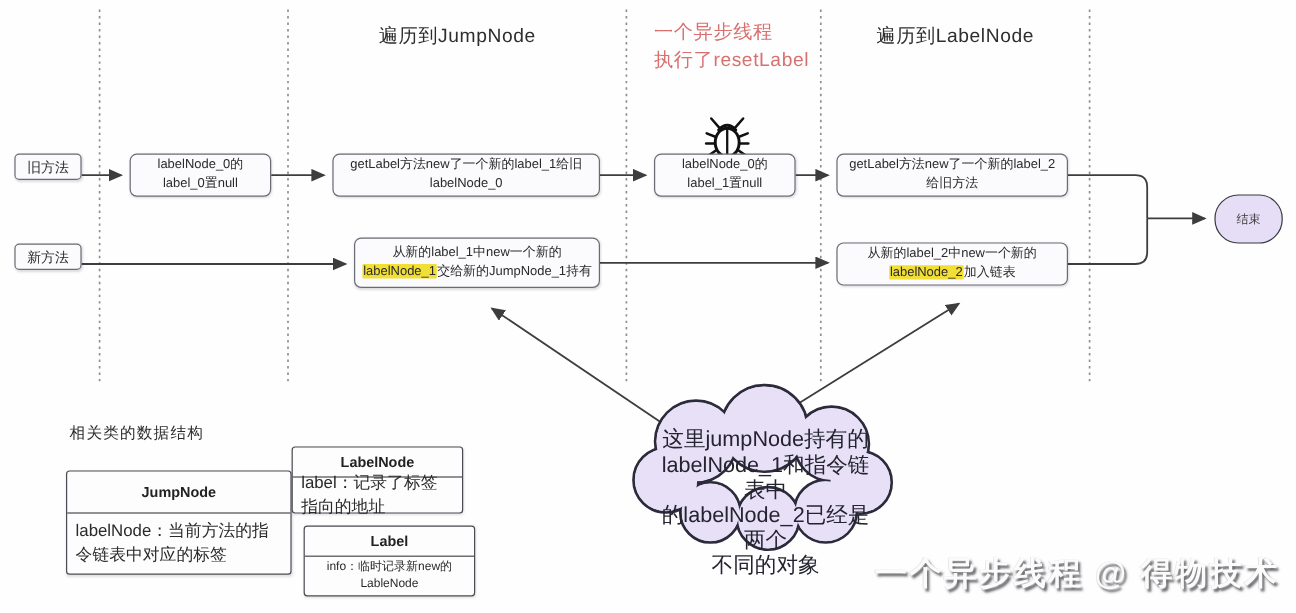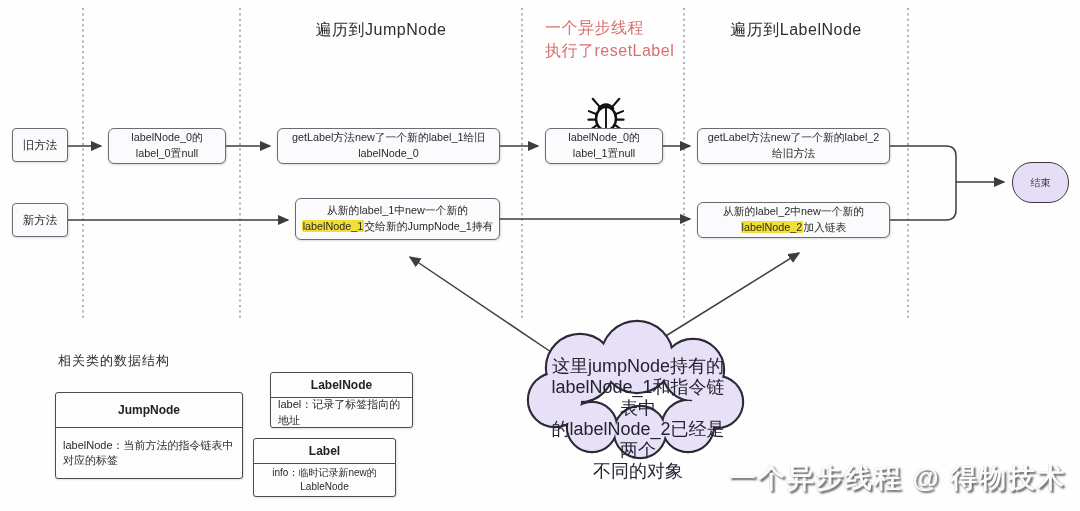--- a/index.html
+++ b/index.html
@@ -46,21 +46,21 @@
     font-size: 10.8px;
     color: #2a2a2a;
     padding: 2px 5px;
     line-height: 1.45;
     z-index: 2;
   }
   .lane-box {
     position: absolute;
     left: 12px;
     width: 56px;
-    height: 34px;
+    height: 22px;
     background: #fbfbfd;
     border: 1.3px solid #6b6b74;
     border-radius: 4px;
     box-shadow: 0.5px 1px 2px rgba(60,60,80,0.18);
     display: flex;
     align-items: center;
     justify-content: center;
     font-size: 11.5px;
     color: #2a2a2a;
     z-index: 2;
@@ -123,29 +123,29 @@
     display: flex;
     align-items: center;
     justify-content: center;
     font-weight: bold;
     font-size: 12px;
     color: #222;
   }
   .class-box .cb-field {
     display: flex;
     align-items: center;
-    font-size: 11px;
+    font-size: 14px;
     color: #2a2a2a;
     padding: 4px 7px;
     line-height: 1.4;
   }
   #class-jumpnode { left: 55px; top: 392px; width: 188px; height: 87px; }
   #class-jumpnode .cb-header { height: 35px; }
   #class-jumpnode .cb-field { height: 50px; justify-content: center; }
-  #class-labelnode { left: 270px; top: 372px; width: 143px; height: 56px; }
+  #class-labelnode { left: 243px; top: 372px; width: 143px; height: 56px; }
   #class-labelnode .cb-header { height: 25px; }
   #class-labelnode .cb-field { height: 29px; }
   #class-label { left: 253px; top: 438px; width: 143px; height: 59px; }
   #class-label .cb-header { height: 25px; }
   #class-label .cb-field { height: 32px; font-size: 10px; text-align: center; }
   .watermark {
     position: absolute;
     right: 14px; top: 460px;
     font-size: 27px;
     font-weight: bold;

